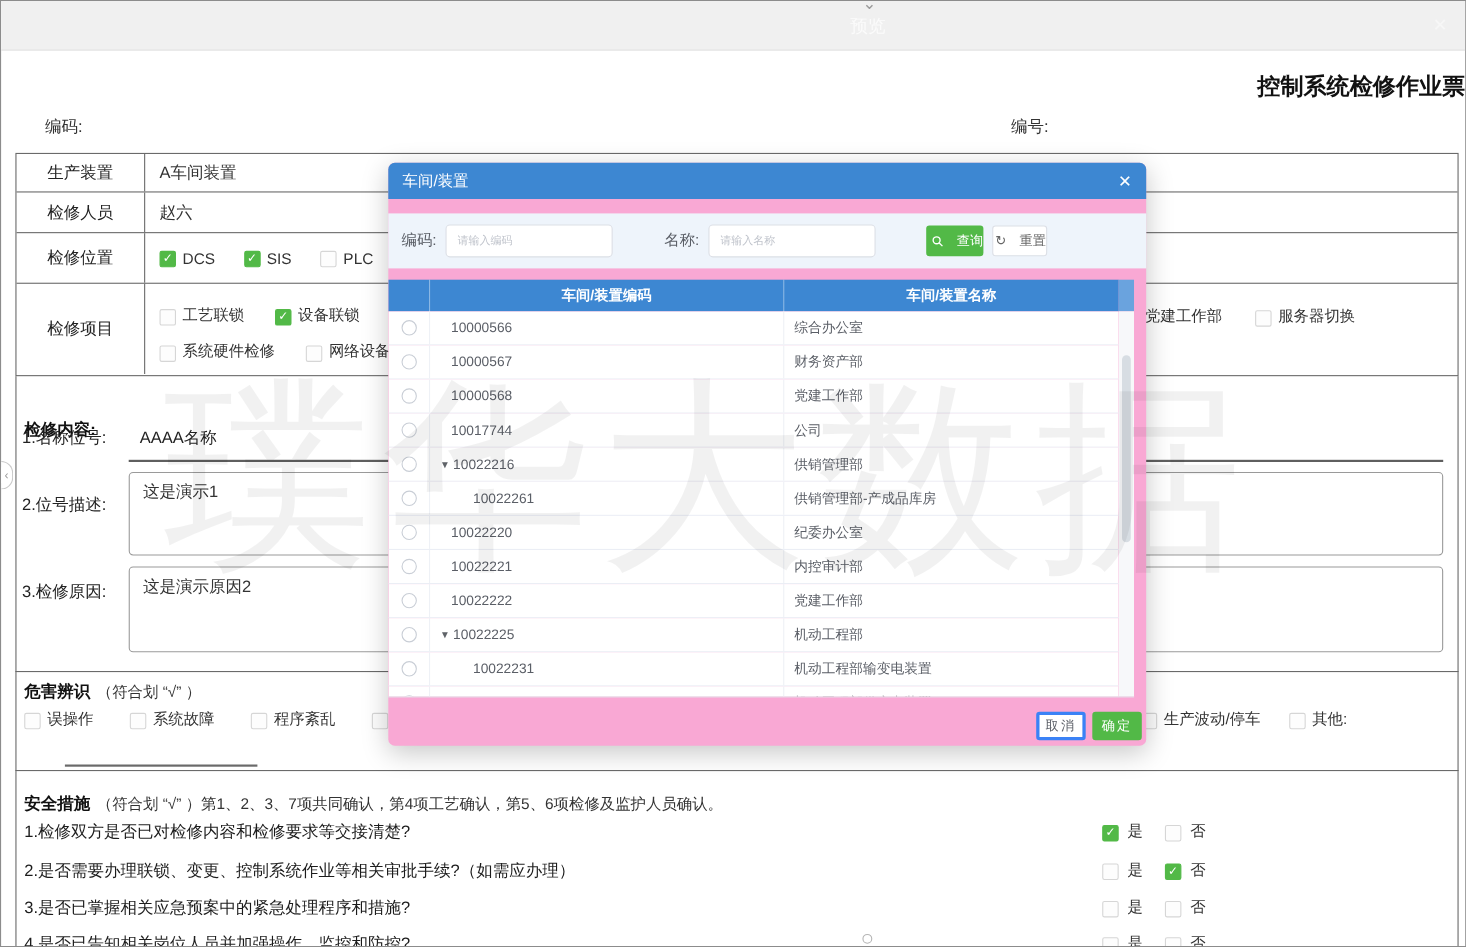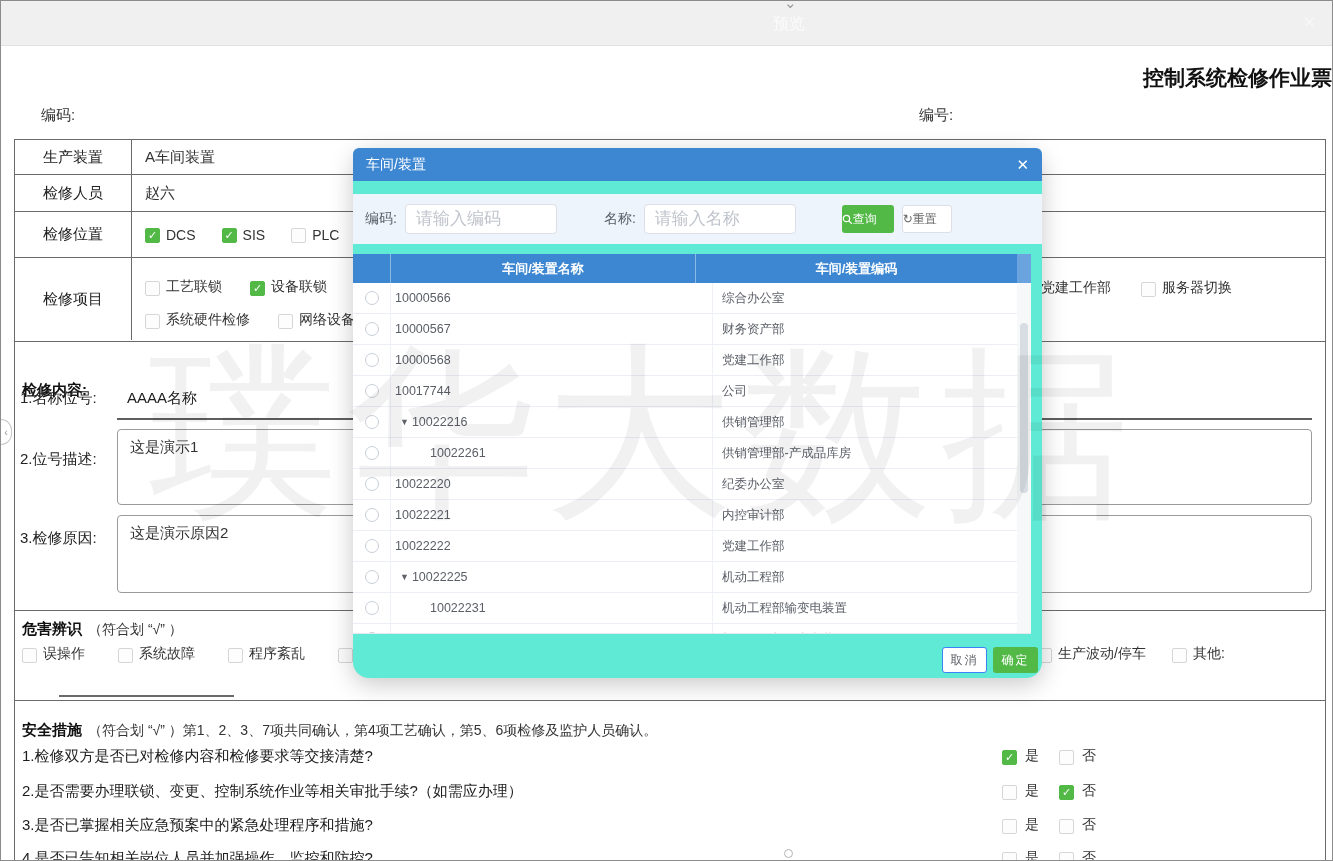--- a/index.html
+++ b/index.html
@@ -61,66 +61,66 @@
 
   .hazard-opts { position:absolute; left:7px; top:34px; display:flex; gap:33px; }
   .hazard-right { position:absolute; left:1022px; top:34px; display:flex; gap:26px; }
   .hazard-line { position:absolute; left:44px; top:84px; width:175px; border-bottom:2px solid #6a6a6a; }
 
   .q-row { position:absolute; left:7px; font-size:15px; color:#1c1c1c; white-space:nowrap; }
   .yn-group { position:absolute; left:987px; display:flex; gap:20px; }
   .yn-group .cb-item { gap:8px; }
 
   
-  .modal { position:absolute; left:352px; top:147px; width:689px; height:530px; background:#5eead4;
-           border-radius:16px; box-shadow:0 6px 24px rgba(0,0,0,.22); z-index:40; }
+  .modal { position:absolute; left:352px; top:147px; width:689px; height:530px; background:#f9a8d4;
+           border-radius:6px; box-shadow:0 6px 24px rgba(0,0,0,.22); z-index:40; }
   .modal-header { height:33px; background:#3d87d2; border-radius:6px 6px 0 0; display:flex;
                   align-items:center; padding:0 13px; }
   .modal-title { color:#fff; font-size:14px; }
   .modal-close { margin-left:auto; color:#fff; font-size:15px; cursor:pointer; }
 
   .search-band { position:absolute; left:0; top:46px; width:100%; height:50px; background:#eef4fb;
                  display:flex; align-items:center; padding:0 12px; }
   .s-label { font-size:14px; color:#5a5e66; }
   .s-input { width:152px; height:30px; border:1px solid #dcdfe6; border-radius:4px; background:#fff;
-             margin-left:8px; padding:0 10px; font-size:17px; color:#333; outline:none; }
+             margin-left:8px; padding:0 10px; font-size:10px; color:#333; outline:none; }
   .s-input::placeholder { color:#c0c4cc; }
   .s-label.name { margin-left:47px; }
   .btn { height:28px; border-radius:3px; font-size:12px; display:inline-flex; align-items:center;
-         justify-content:flex-start; gap:0; cursor:pointer; border:none; }
+         justify-content:flex-end; gap:12px; cursor:pointer; border:none; }
   .btn-query { width:52px; margin-left:46px; background:#52b947; color:#fff; }
   .btn-reset { width:50px; margin-left:8px; background:#fff; color:#666; border:1px solid #dcdfe6; }
   .ricon { font-size:12px; line-height:1; }
 
   .mtable { position:absolute; left:0; top:106px; width:678px; height:380px; overflow:hidden;
             border-bottom:1px solid #e4e7ed; }
   .mthead { display:flex; height:29px; background:#3d87d2; width:664px; }
   .hcell { display:flex; align-items:center; justify-content:center; color:#fff; font-size:13px; font-weight:600; }
   .hc-radio { width:37px; }
   .hc-code { width:322px; border-left:1px solid rgba(255,255,255,.4); }
   .hc-name { width:305px; border-left:1px solid rgba(255,255,255,.4); }
   .mtbody { height:351px; overflow:hidden; width:664px; }
   .mrow { display:flex; height:31px; border-bottom:1px solid #ebeef5; background:#fff; cursor:pointer; }
   .mcell { display:flex; align-items:center; font-size:12.5px; color:#5a5e66; }
   .c-radio { width:37px; justify-content:center; }
-  .c-code { width:322px; border-left:1px solid #eef1f6; padding-left:4px; gap:3px; }
+  .c-code { width:322px; border-left:1px solid #eef1f6; padding-left:19px; gap:3px; }
   .c-code.ind { padding-left:39px; }
   .c-code.arrowed { padding-left:9px; }
   .arrow { font-size:9px; color:#5f6368; }
   .c-name { width:305px; border-left:1px solid #eef1f6; padding-left:9px; }
 
   .scroll-gutter { position:absolute; right:0; top:0; width:14px; height:380px; }
   .sg-head { position:absolute; left:0; top:0; width:14px; height:29px; background:#6aa3de; }
   .sg-track { position:absolute; left:0; top:29px; width:14px; height:351px; background:#f7f8fa; }
   .sg-thumb { position:absolute; left:3px; top:40px; width:8px; height:170px; background:#d7dde3; border-radius:4px; }
 
   .modal-footer { position:absolute; left:0; top:492px; width:100%; height:38px; }
   .mbtn { position:absolute; top:7px; height:26px; border-radius:3px; font-size:12px; letter-spacing:2px;
           display:flex; align-items:center; justify-content:center; cursor:pointer; }
-  .mbtn-cancel { left:589px; width:45px; background:#fff; border:1px solid #3b82f6; color:#5a5e66; }
+  .mbtn-cancel { left:589px; width:45px; background:#fff; border:3px solid #3b82f6; color:#5a5e66; }
   .mbtn-confirm { left:640px; width:45px; background:#52b947; color:#fff; border:none; }
 
   
   .watermark { position:absolute; left:148px; top:338px; z-index:60; pointer-events:none;
                font-size:188px; line-height:1; letter-spacing:10px; color:rgba(0,0,0,0.055);
                white-space:nowrap; font-weight:400; }
   .left-handle { position:absolute; left:0; top:418px; width:11px; height:26px; background:#fff;
                  border:1px solid #c8c8c8; border-left:none; border-radius:0 13px 13px 0; z-index:5;
                  display:flex; align-items:center; justify-content:center; color:#9a9a9a; font-size:11px; cursor:pointer; }
   .bottom-dot { position:absolute; left:783px; top:848px; width:9px; height:9px; border:1px solid #b5b5b5;
@@ -326,22 +326,22 @@
       </button>
       <button class="btn btn-reset">
         <span class="ricon">↻</span>
         <span>重置</span>
       </button>
     </div>
 
     <div class="mtable">
       <div class="mthead">
         <div class="hcell hc-radio"></div>
+        <div class="hcell hc-code">车间/装置编码</div>
         <div class="hcell hc-name">车间/装置名称</div>
-        <div class="hcell hc-code">车间/装置编码</div>
       </div>
       <div class="mtbody">
           <div class="mrow">
             <div class="mcell c-radio">
               <span class="radio"></span>
             </div>
             <div class="mcell c-code">
               <span>10000566</span>
             </div>
             <div class="mcell c-name">综合办公室</div>

